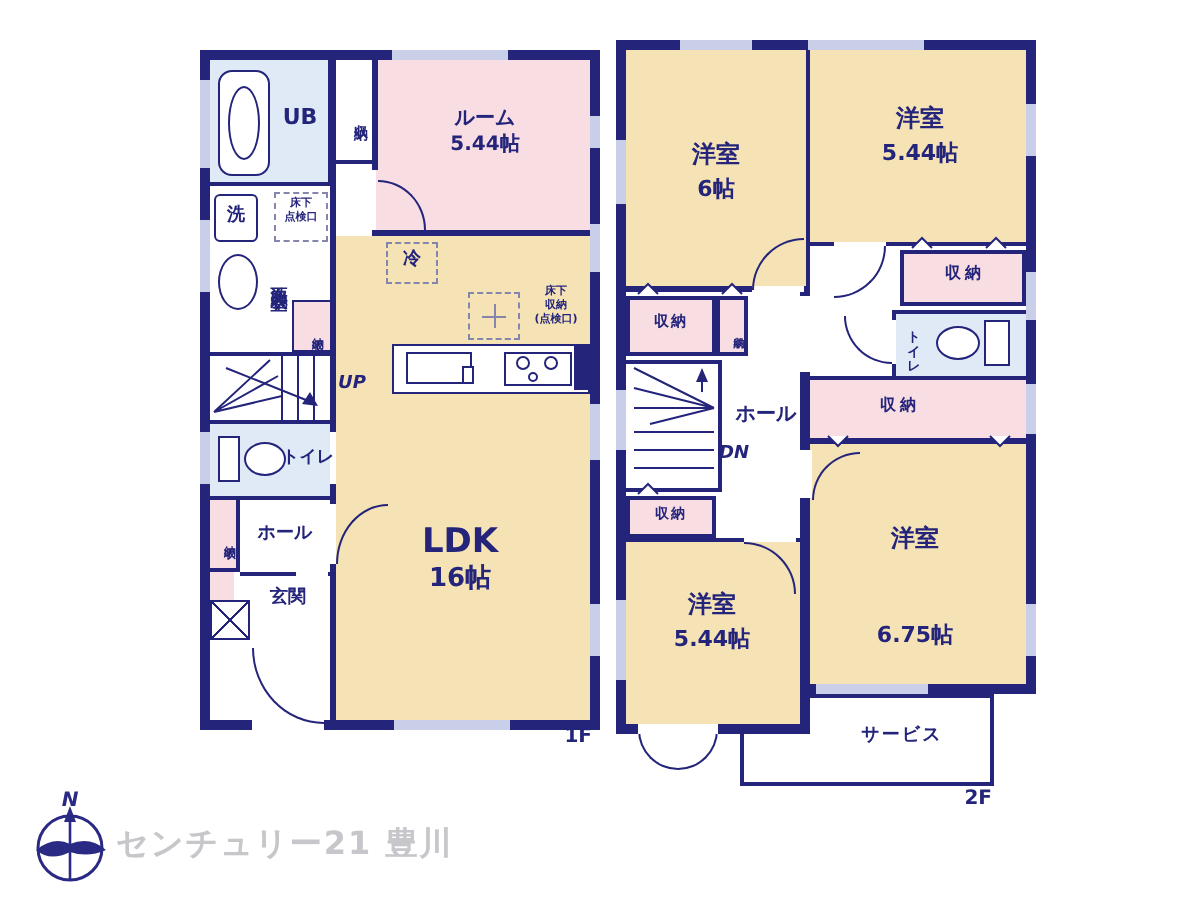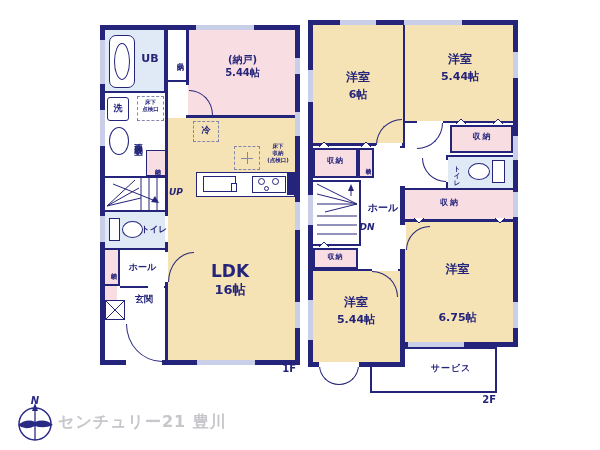--- a/index.html
+++ b/index.html
@@ -96,21 +96,21 @@
     <div class="win" style="left:100px;top:216px;width:5px;height:26px;"></div>
     <div class="win" style="left:197px;top:360px;width:58px;height:5px;"></div>
     <div class="win" style="left:295px;top:58px;width:5px;height:16px;"></div>
     <div class="win" style="left:295px;top:112px;width:5px;height:24px;"></div>
     <div class="win" style="left:295px;top:202px;width:5px;height:28px;"></div>
     <div class="win" style="left:295px;top:302px;width:5px;height:26px;"></div>
 
     <div class="lbl" style="left:136px;top:52px;width:28px;font-size:11px;">UB</div>
     <div class="lbl vert" style="left:170px;top:37px;width:14px;height:42px;font-size:7px;">収納</div>
     <div class="lbl" style="left:200px;top:53px;width:85px;font-size:10px;line-height:13px;">
-      <div>(納戸)</div>
+      <div>ルーム</div>
       <div>5.44帖</div>
     </div>
     <div class="lbl" style="left:108px;top:103px;width:20px;font-size:9px;">洗</div>
     <div class="lbl" style="left:138px;top:99px;width:25px;font-size:5.5px;line-height:7px;">
       <div>床下</div>
       <div>点検口</div>
     </div>
     <div class="lbl vert" style="left:132px;top:100px;width:12px;height:76px;font-size:8.5px;">洗面脱衣室</div>
     <div class="lbl vert" style="left:149px;top:153px;width:13px;height:22px;font-size:6px;letter-spacing:0;">収納</div>
     <div class="lbl italic" style="left:168px;top:187px;width:16px;font-size:9px;">UP</div>

